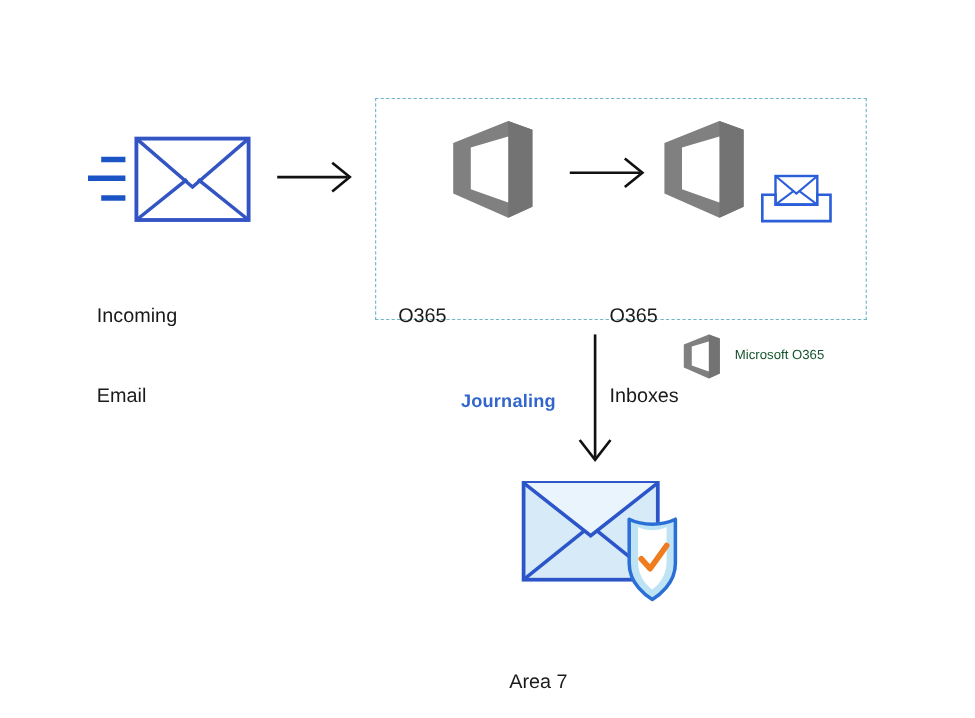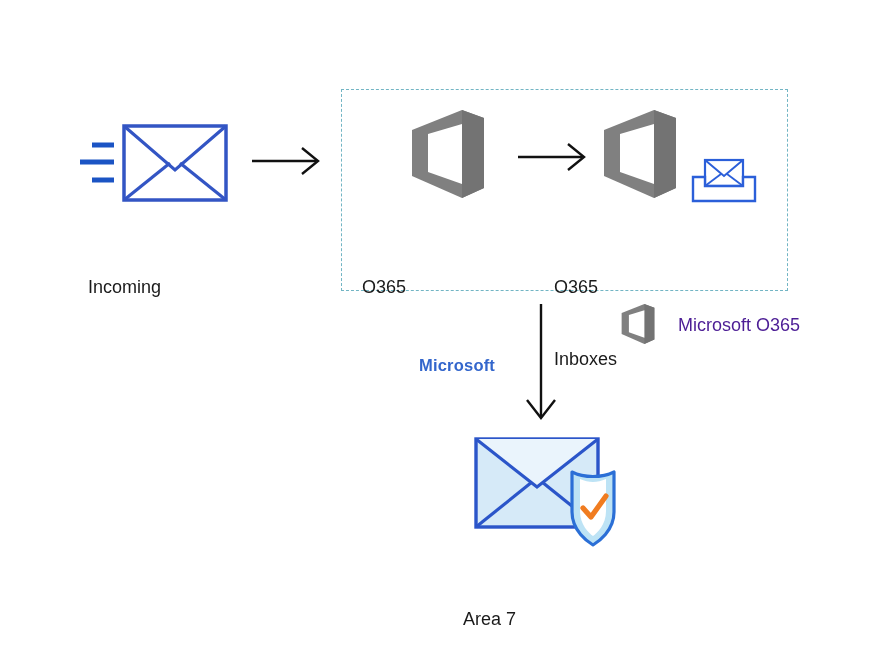--- a/index.html
+++ b/index.html
@@ -33,25 +33,24 @@
   .journal-label {
     position: absolute;
     color: #3366cc;
     font-size: 16.5px;
     font-weight: bold;
     font-family: "Liberation Sans", sans-serif;
     letter-spacing: .2px;
   }
   .legend-label {
     position: absolute;
-    color: #4c1d95;
-    font-size: 18px;
+    color: #14532d;
+    font-size: 12px;
     font-family: "Liberation Sans", sans-serif;
     white-space: pre;
-    margin-left: 10px;
   }
   .dashed-region {
     position: absolute;
     border: 1.6px dashed #72b5c4;
     box-sizing: border-box;
     background: transparent;
   }
   svg { display: block; overflow: visible; }
 </style>
 </head>
@@ -70,20 +69,21 @@
 
       <rect x="54" y="6" width="102" height="74" fill="#ffffff" stroke="#3355c4" stroke-width="3.5"></rect>
 
       <polyline points="54,6 105,50 156,6" fill="none" stroke="#3355c4" stroke-width="3.2" stroke-linejoin="miter"></polyline>
       <line x1="54" y1="80" x2="100" y2="43" stroke="#3355c4" stroke-width="3.2"></line>
       <line x1="156" y1="80" x2="110" y2="43" stroke="#3355c4" stroke-width="3.2"></line>
     </svg>
   </div>
   <div class="caption" style="left:88px; top:226px; width:160px;">
     <span class="caption-line">Incoming</span>
+    <span class="caption-line">Email</span>
   </div>
 
   <div class="node" style="left:252px; top:143px;">
     <svg width="72" height="36" viewBox="0 0 72 36">
       <line x1="0" y1="18" x2="64" y2="18" stroke="#111111" stroke-width="2.4"></line>
       <polyline points="50,5 66,18 50,31" fill="none" stroke="#111111" stroke-width="2.4" stroke-linecap="butt" stroke-linejoin="miter"></polyline>
     </svg>
   </div>
 
   <div class="node" style="left:404px; top:108px;">
@@ -139,21 +139,21 @@
     </svg>
   </div>
   <div class="legend-label" style="left:668px; top:315px;">Microsoft O365</div>
 
   <div class="node" style="left:518px; top:300px;">
     <svg width="46" height="125" viewBox="0 0 46 125">
       <line x1="23" y1="4" x2="23" y2="116" stroke="#111111" stroke-width="2.4"></line>
       <polyline points="9,100 23,118 37,100" fill="none" stroke="#111111" stroke-width="2.4" stroke-linecap="butt" stroke-linejoin="miter"></polyline>
     </svg>
   </div>
-  <div class="journal-label" style="left:419px; top:356px;">Microsoft</div>
+  <div class="journal-label" style="left:419px; top:356px;">Journaling</div>
 
   <div class="node" style="left:468px; top:432px;">
     <svg width="170" height="115" viewBox="0 0 170 115">
 
       <rect x="8" y="7" width="122" height="88" fill="#d6eaf8" stroke="#2b55c9" stroke-width="3.4"></rect>
 
       <polygon points="8,7 130,7 69,55" fill="#eaf4fc"></polygon>
       <polyline points="8,7 69,55 130,7" fill="none" stroke="#2b55c9" stroke-width="3.2" stroke-linejoin="miter"></polyline>
       <line x1="8" y1="95" x2="64" y2="50" stroke="#2b55c9" stroke-width="3.2"></line>
       <line x1="130" y1="95" x2="74" y2="50" stroke="#2b55c9" stroke-width="3.2"></line>

